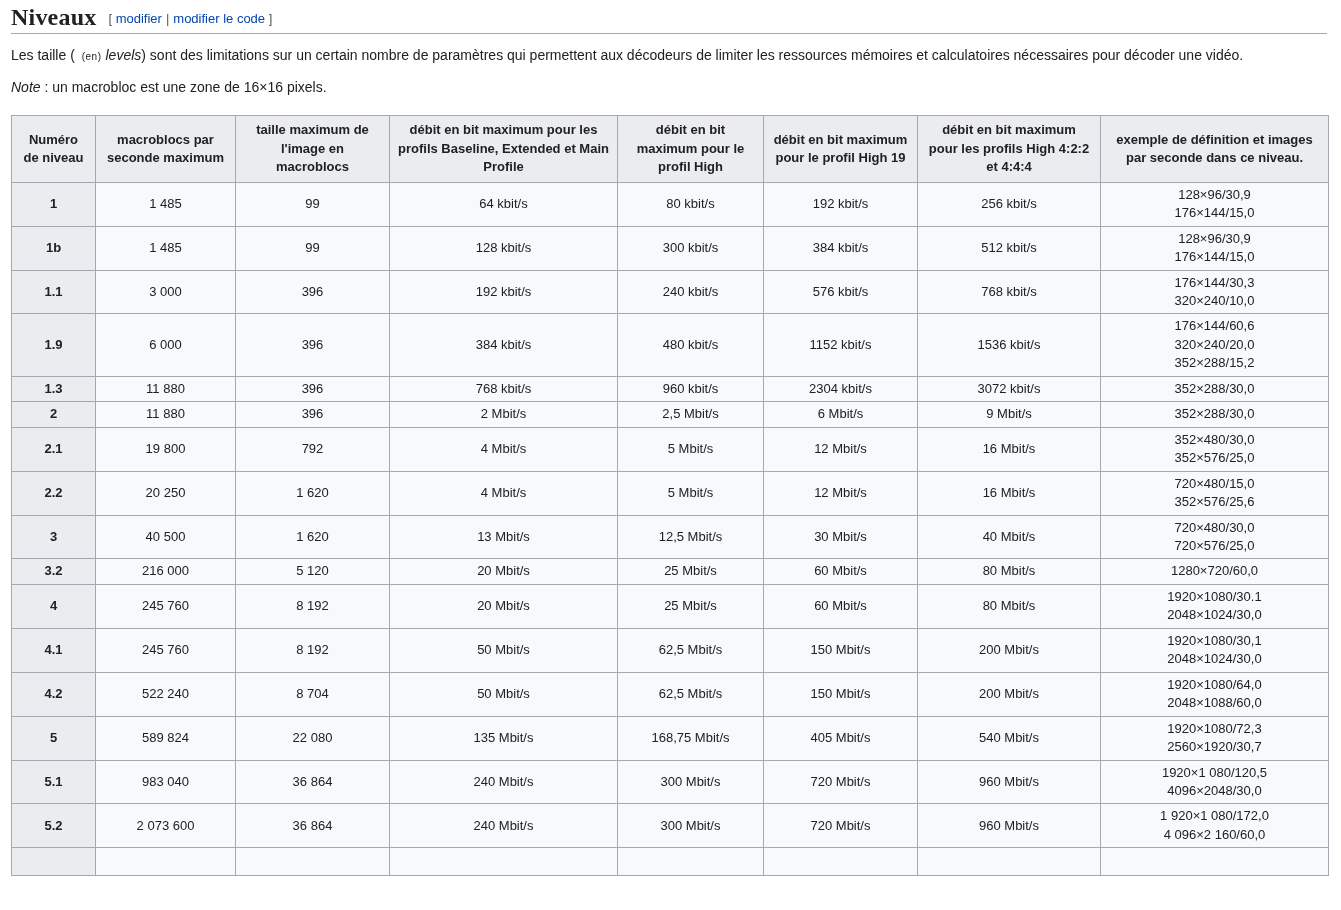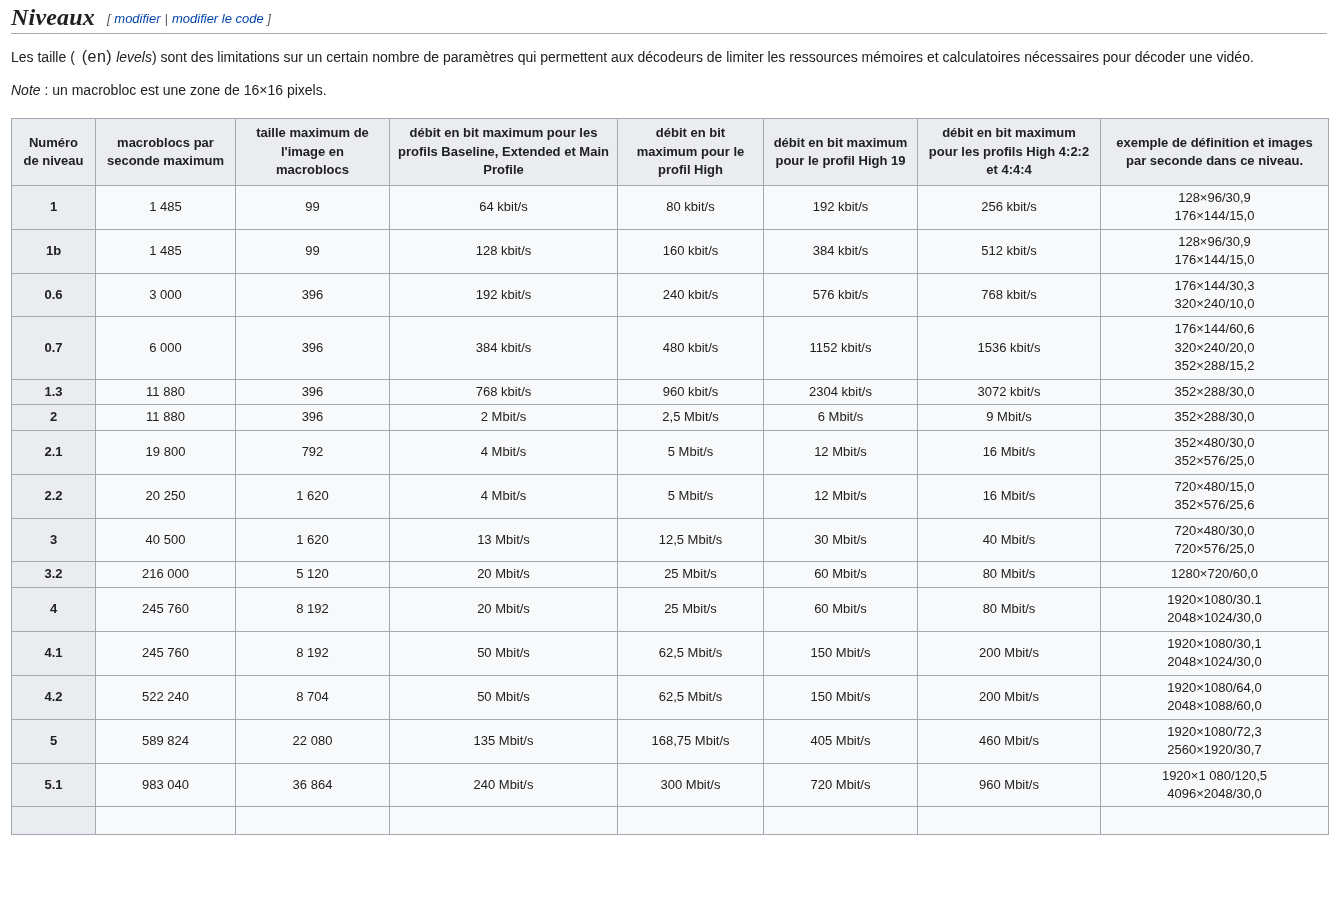--- a/index.html
+++ b/index.html
@@ -14,37 +14,36 @@
   .content { padding: 4px 14px 0 11px; }
 
   h2.section-heading {
     font-family: "Liberation Serif", serif;
     font-size: 24px;
     font-weight: normal;
     margin: 0;
     padding: 0 0 3px 0;
     border-bottom: 1px solid #a2a9b1;
     line-height: 1.1;
-    font-style: italic;
   }
   .headline { font-weight: bold; letter-spacing: 0.2px; }
   .editsection {
     font-family: "Liberation Sans", sans-serif;
     font-size: 13px;
     font-weight: normal;
     margin-left: 12px;
     color: #54595d;
     vertical-align: 2px;
   }
   .editsection a { color: #0645ad; text-decoration: none; cursor: pointer; }
   .editsection .divider { margin: 0 4px; }
 
   p { font-size: 14px; line-height: 1.5; margin: 11px 0; }
   p.note { margin-top: 6px; }
-  .lang-tag { font-size: 16px; letter-spacing: 0.5px; margin: 0 4px 0 3px; }
+  .lang-tag { font-size: 10px; letter-spacing: 0.5px; margin: 0 4px 0 3px; }
 
   table.wikitable {
     border-collapse: collapse;
     background: #f8f9fa;
     color: #202122;
     font-size: 13px;
     margin-top: 17px;
     width: 1317px;
     table-layout: fixed;
   }
@@ -117,39 +116,39 @@
           <td>192 kbit/s</td>
           <td>256 kbit/s</td>
           <td>128×96/30,9
 176×144/15,0</td>
         </tr>
         <tr>
           <th>1b</th>
           <td>1 485</td>
           <td>99</td>
           <td>128 kbit/s</td>
-          <td>160 kbit/s</td>
+          <td>300 kbit/s</td>
           <td>384 kbit/s</td>
           <td>512 kbit/s</td>
           <td>128×96/30,9
 176×144/15,0</td>
         </tr>
         <tr>
-          <th>0.6</th>
+          <th>1.1</th>
           <td>3 000</td>
           <td>396</td>
           <td>192 kbit/s</td>
           <td>240 kbit/s</td>
           <td>576 kbit/s</td>
           <td>768 kbit/s</td>
           <td>176×144/30,3
 320×240/10,0</td>
         </tr>
         <tr>
-          <th>0.7</th>
+          <th>1.9</th>
           <td>6 000</td>
           <td>396</td>
           <td>384 kbit/s</td>
           <td>480 kbit/s</td>
           <td>1152 kbit/s</td>
           <td>1536 kbit/s</td>
           <td>176×144/60,6
 320×240/20,0
 352×288/15,2</td>
         </tr>
@@ -249,35 +248,46 @@
           <td>1920×1080/64,0
 2048×1088/60,0</td>
         </tr>
         <tr>
           <th>5</th>
           <td>589 824</td>
           <td>22 080</td>
           <td>135 Mbit/s</td>
           <td>168,75 Mbit/s</td>
           <td>405 Mbit/s</td>
-          <td>460 Mbit/s</td>
+          <td>540 Mbit/s</td>
           <td>1920×1080/72,3
 2560×1920/30,7</td>
         </tr>
         <tr>
           <th>5.1</th>
           <td>983 040</td>
           <td>36 864</td>
           <td>240 Mbit/s</td>
           <td>300 Mbit/s</td>
           <td>720 Mbit/s</td>
           <td>960 Mbit/s</td>
           <td>1920×1 080/120,5
 4096×2048/30,0</td>
         </tr>
+        <tr>
+          <th>5.2</th>
+          <td>2 073 600</td>
+          <td>36 864</td>
+          <td>240 Mbit/s</td>
+          <td>300 Mbit/s</td>
+          <td>720 Mbit/s</td>
+          <td>960 Mbit/s</td>
+          <td>1 920×1 080/172,0
+4 096×2 160/60,0</td>
+        </tr>
         <tr class="partial">
           <th></th>
           <td></td>
           <td></td>
           <td></td>
           <td></td>
           <td></td>
           <td></td>
           <td></td>
         </tr>

